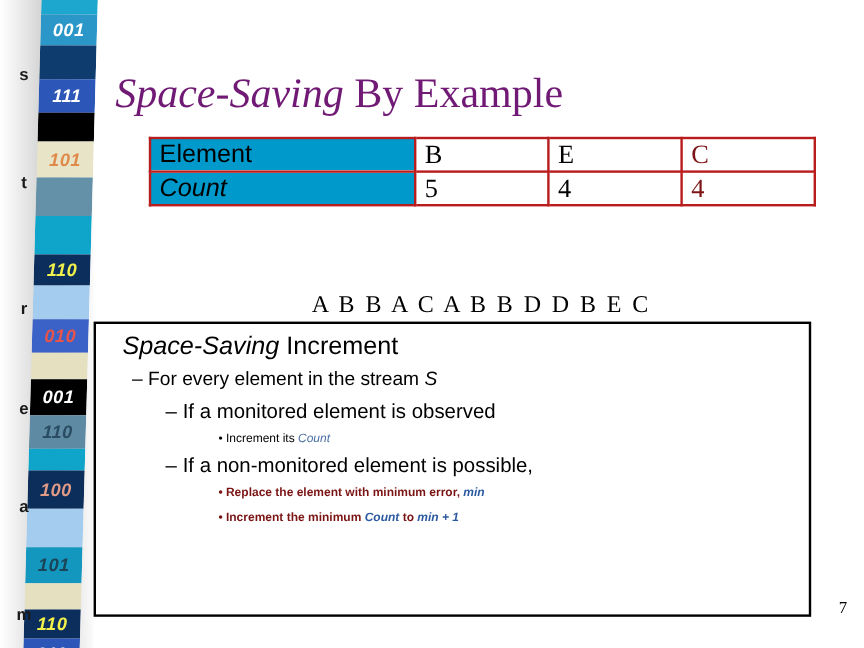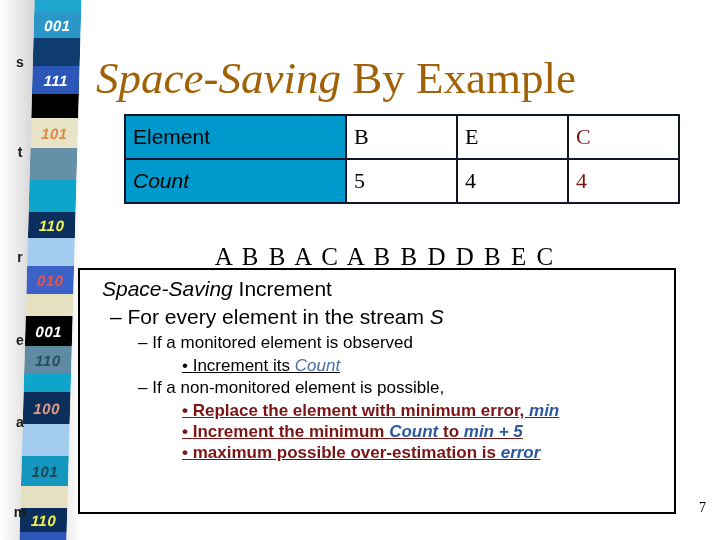--- a/index.html
+++ b/index.html
@@ -62,39 +62,39 @@
     font-weight: bold;
     font-size: 14px;
     line-height: 1;
   }
 
   
   #title {
     position: absolute;
     left: 96px; top: 57px;
     width: 560px;
-    color: #a16207;
+    color: #701a75;
     font-family: "Liberation Serif", serif;
-    font-size: 45px;
+    font-size: 35px;
     line-height: 42px;
     white-space: nowrap;
   }
   #title .it { font-style: italic; }
 
   
   #tbl {
     position: absolute;
     left: 124px; top: 114px;
     width: 554px;
     border-collapse: collapse;
     table-layout: fixed;
   }
   #tbl td {
-    border: 2px solid #0f172a;
-    height: 44px;
+    border: 2px solid #b91c1c;
+    height: 28px;
     padding: 0 7px;
     vertical-align: middle;
     font-family: "Liberation Serif", serif;
     font-size: 22px;
     color: #000000;
     background: #ffffff;
     overflow: hidden;
     white-space: nowrap;
   }
   #tbl td.lbl {
@@ -107,25 +107,25 @@
   #tbl td.lbl .sm { font-size: 14px; font-style: normal; }
   #tbl td.cred { color: #7B1515; }
   col.c0 { width: 221px; }
   col.c1 { width: 111px; }
   col.c2 { width: 111px; }
   col.c3 { width: 111px; }
 
   
   #stream-seq {
     position: absolute;
-    left: 108px; top: 243px;
+    left: 124px; top: 243px;
     width: 554px;
     text-align: center;
     font-family: "Liberation Serif", serif;
-    font-size: 25px;
+    font-size: 20px;
     color: #000000;
     letter-spacing: 2px;
     white-space: nowrap;
   }
 
   
   #content-box {
     position: absolute;
     left: 78px; top: 268px;
     width: 598px; height: 246px;
@@ -138,42 +138,41 @@
     font-family: "Liberation Sans", sans-serif;
     font-size: 21px;
     line-height: 26px;
     color: #000000;
     white-space: nowrap;
   }
   .lvl1 .it { font-style: italic; }
   .lvl2 {
     margin: 0 18px 2px 30px;
     font-family: "Liberation Sans", sans-serif;
-    font-size: 21px;
+    font-size: 16px;
     line-height: 25px;
     color: #000000;
     white-space: nowrap;
   }
   .lvl2 .it { font-style: italic; }
   .lvl3 {
     margin: 0 0 1px 58px;
     font-family: "Liberation Sans", sans-serif;
     font-size: 17px;
     line-height: 23px;
     color: #000000;
     white-space: nowrap;
   }
   .lvl4 {
     margin: 0 0 0px 102px;
     font-family: "Liberation Sans", sans-serif;
-    font-size: 17px;
+    font-size: 10px;
     line-height: 21px;
     color: #000000;
     white-space: nowrap;
-    text-decoration: underline;
   }
   .lvl4.red {
     color: #7B1515;
     font-weight: bold;
   }
   .blue { color: #4A6FA5; font-style: italic; }
   .blue-b { color: #2C5AA0; font-style: italic; text-align: center; }
   .dash { letter-spacing: 0; }
   .bul { letter-spacing: 0; }
 
@@ -281,25 +280,21 @@
       <span>If a non-monitored element is possible,</span>
     </div>
 
     <div class="lvl4 red">
       <span class="bul">•</span>
       <span>Replace the element with minimum error, </span><span class="blue-b">min</span>
     </div>
 
     <div class="lvl4 red">
       <span class="bul">•</span>
-      <span>Increment the minimum </span><span class="blue-b">Count</span><span> to </span><span class="blue-b">min + 5</span>
-    </div>
-
-    <div class="lvl4 red">
-      <span class="bul">•</span>
-      <span>maximum possible over-estimation is </span><span class="blue-b">error</span>
-    </div>
+      <span>Increment the minimum </span><span class="blue-b">Count</span><span> to </span><span class="blue-b">min + 1</span>
+    </div>
+
 
   </div>
 
   <div id="pageno">7</div>
 
 </div>
 
 </body></html>

